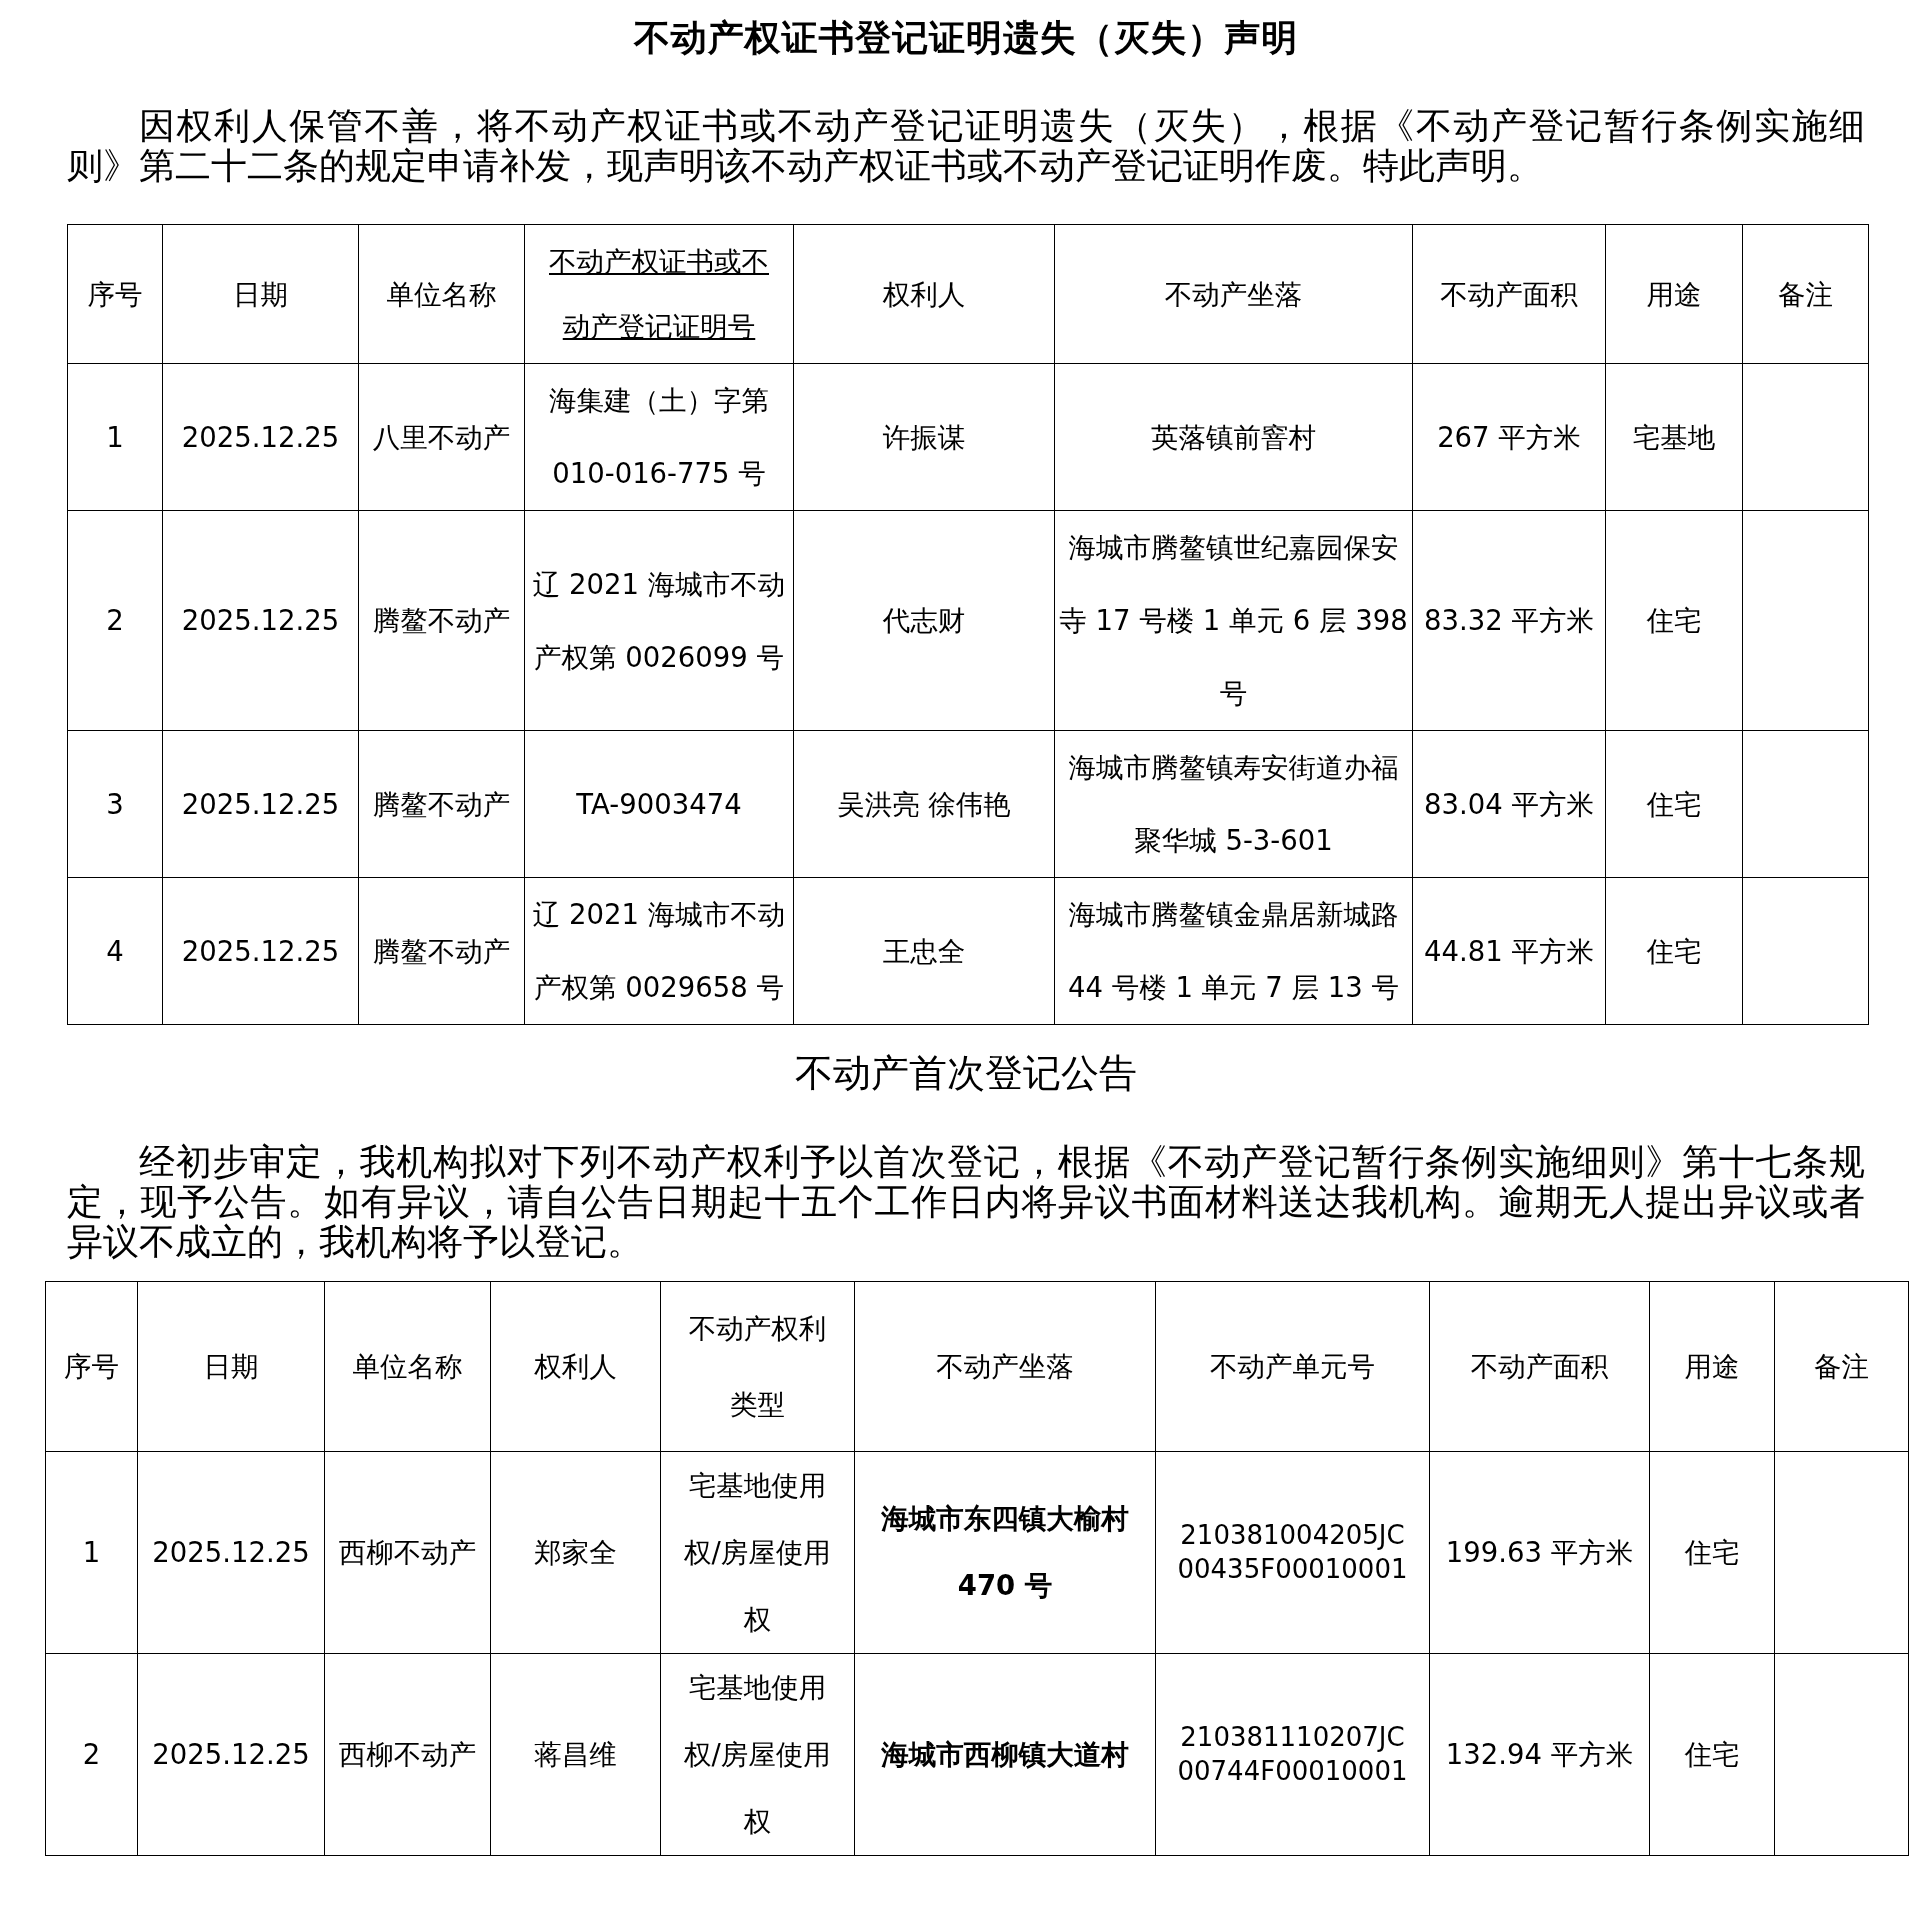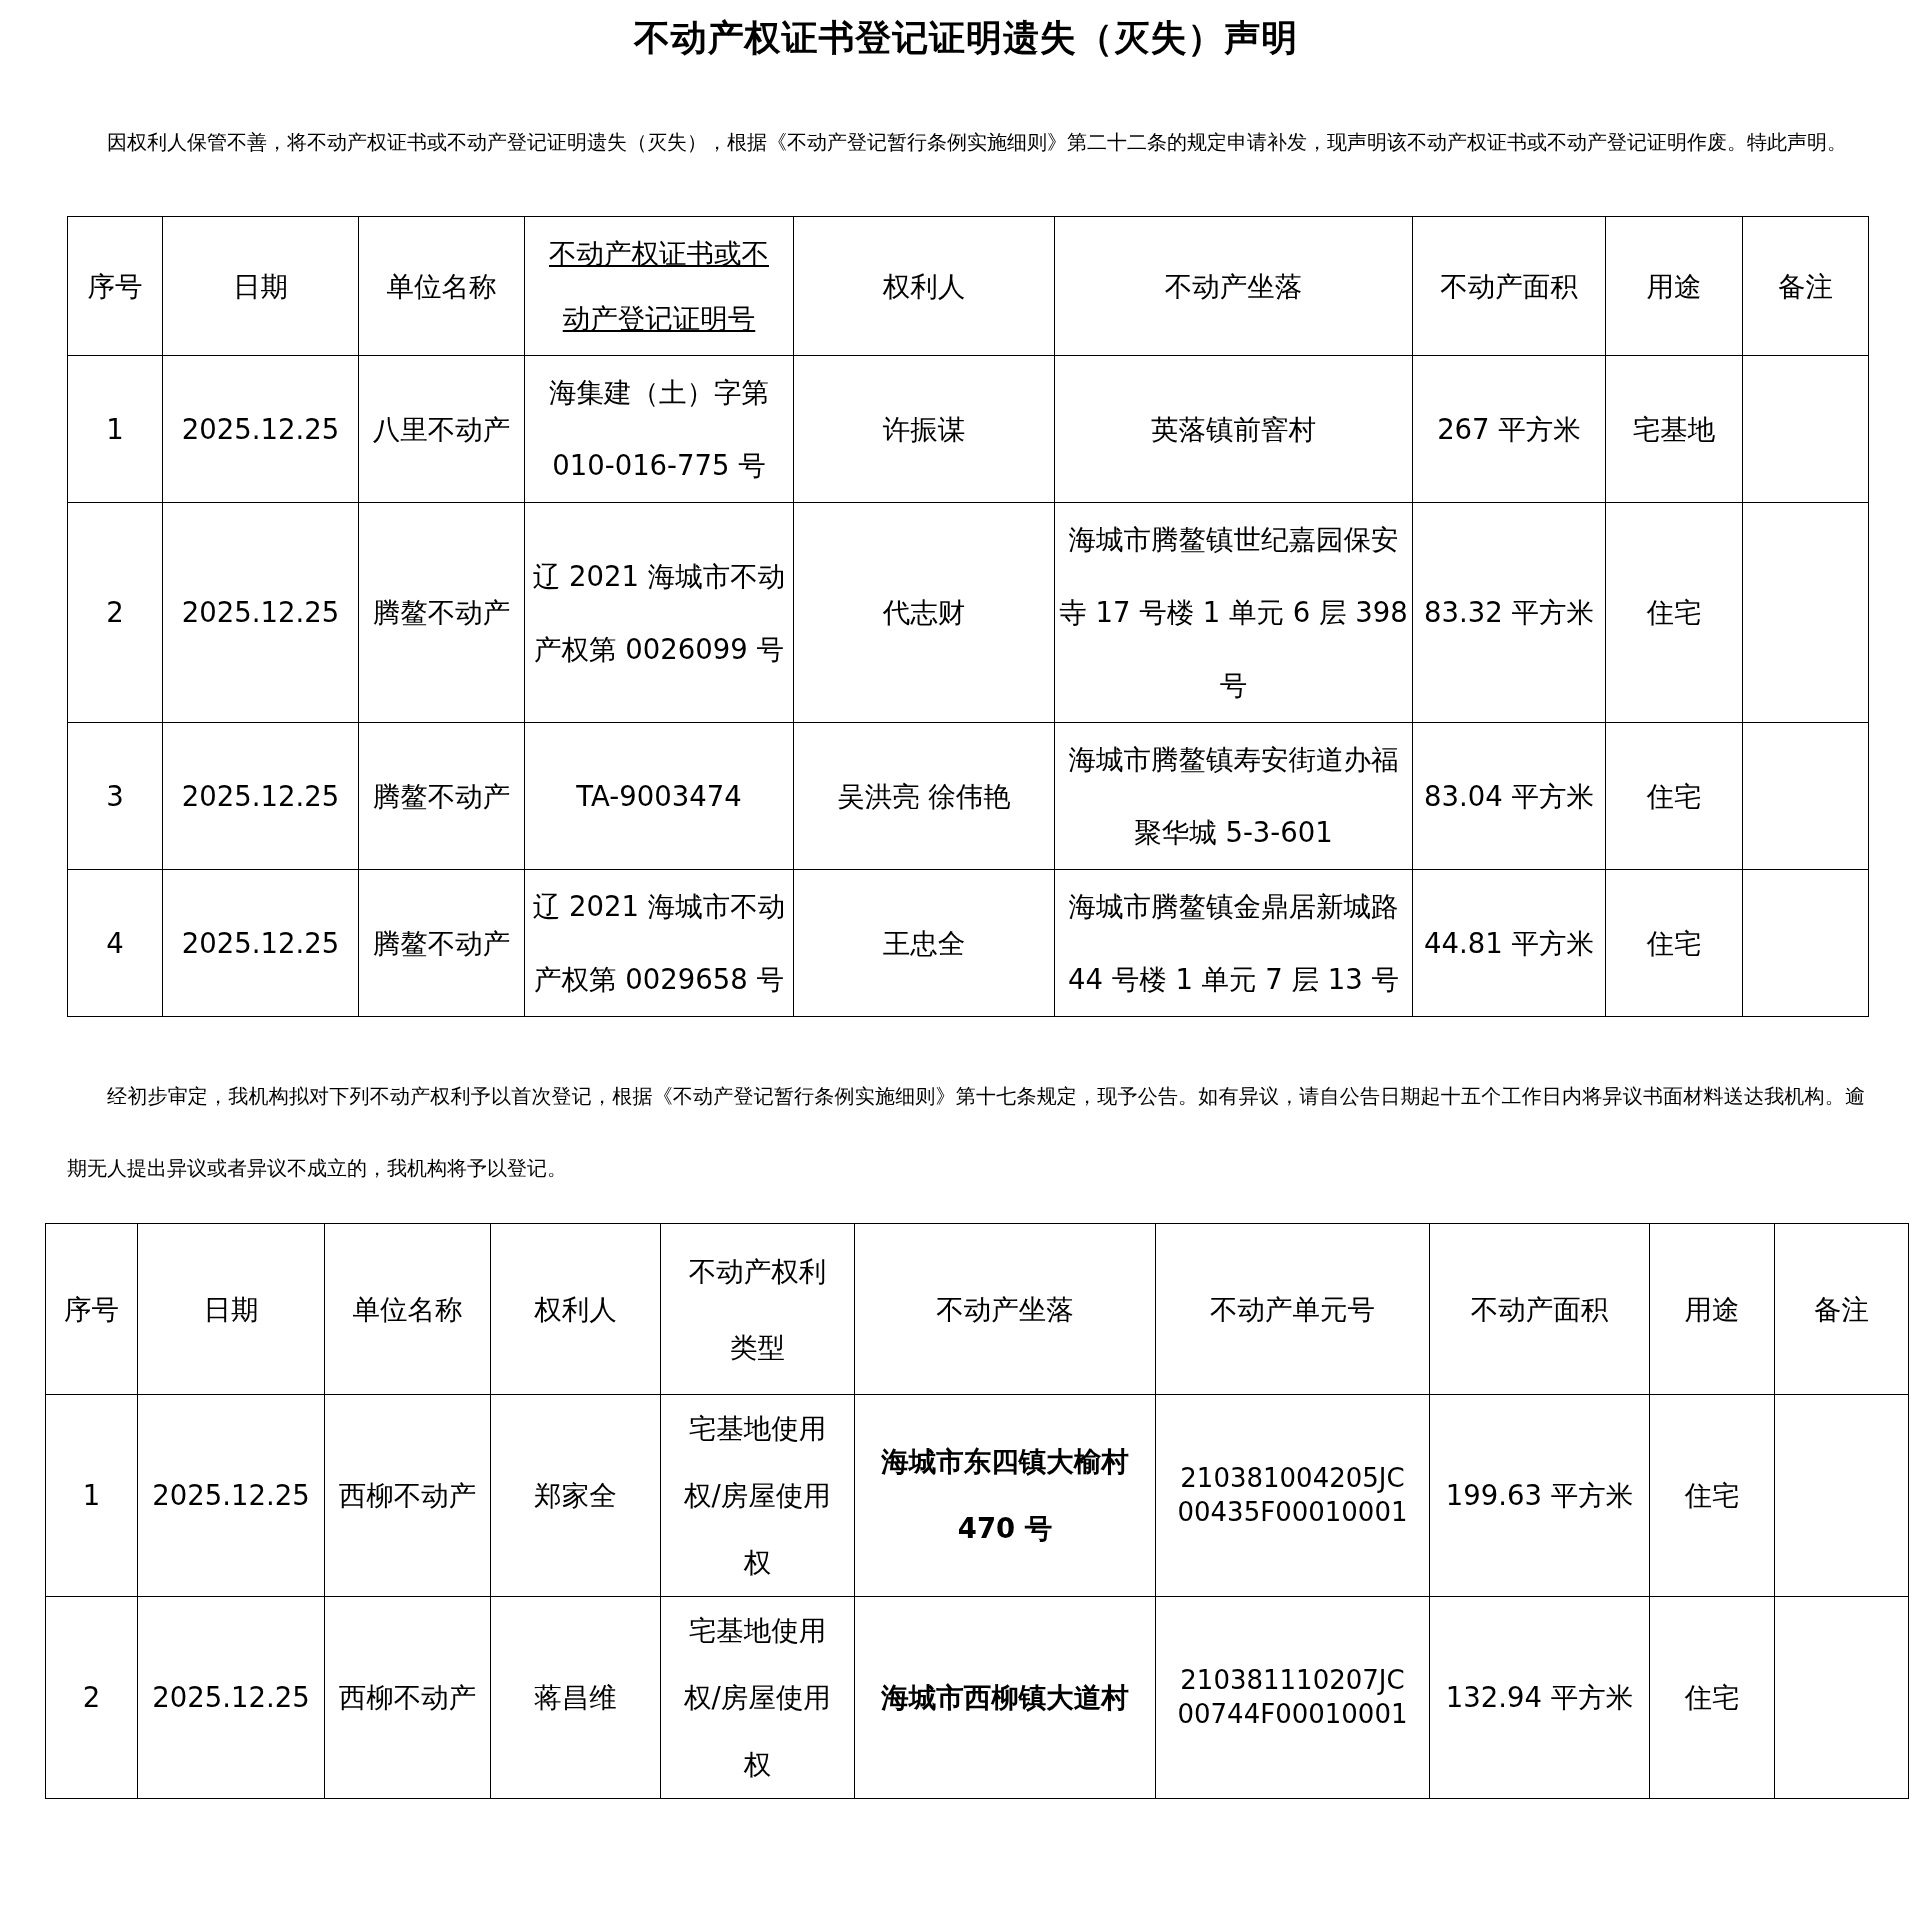--- a/index.html
+++ b/index.html
@@ -21,22 +21,22 @@
     letter-spacing: 0.9px;
   }
   h2.doc-title2 {
     margin: 22.4px 0 0 0;
     text-align: center;
     font-size: 38px;
     font-weight: 400;
   }
   p.intro {
     margin: 43px 67px 0 67px;
-    font-size: 20px;
-    line-height: 72px;
+    font-size: 36px;
+    line-height: 40px;
     text-indent: 2em;
     text-align: justify;
   }
 
   table {
     border-collapse: collapse;
     table-layout: fixed;
     border: 1.7px solid #000;
     font-family: "DejaVu Sans", "Liberation Sans", sans-serif;
   }
@@ -148,20 +148,21 @@
           <td class="c3">辽 2021 海城市不动产权第 0029658 号</td>
           <td class="c4">王忠全</td>
           <td class="c5">海城市腾鳌镇金鼎居新城路 44 号楼 1 单元 7 层 13 号</td>
           <td class="c6">44.81 平方米</td>
           <td class="c7">住宅</td>
           <td class="c8"></td>
         </tr>
       </tbody>
     </table>
 
+  <h2 class="doc-title2">不动产首次登记公告</h2>
 
   <p class="intro">经初步审定，我机构拟对下列不动产权利予以首次登记，根据《不动产登记暂行条例实施细则》第十七条规定，现予公告。如有异议，请自公告日期起十五个工作日内将异议书面材料送达我机构。逾期无人提出异议或者异议不成立的，我机构将予以登记。</p>
 
   <table class="t2">
     <colgroup>
       <col style="width:92px">
         <col style="width:187px">
         <col style="width:166px">
       <col style="width:170px">
         <col style="width:194px">

